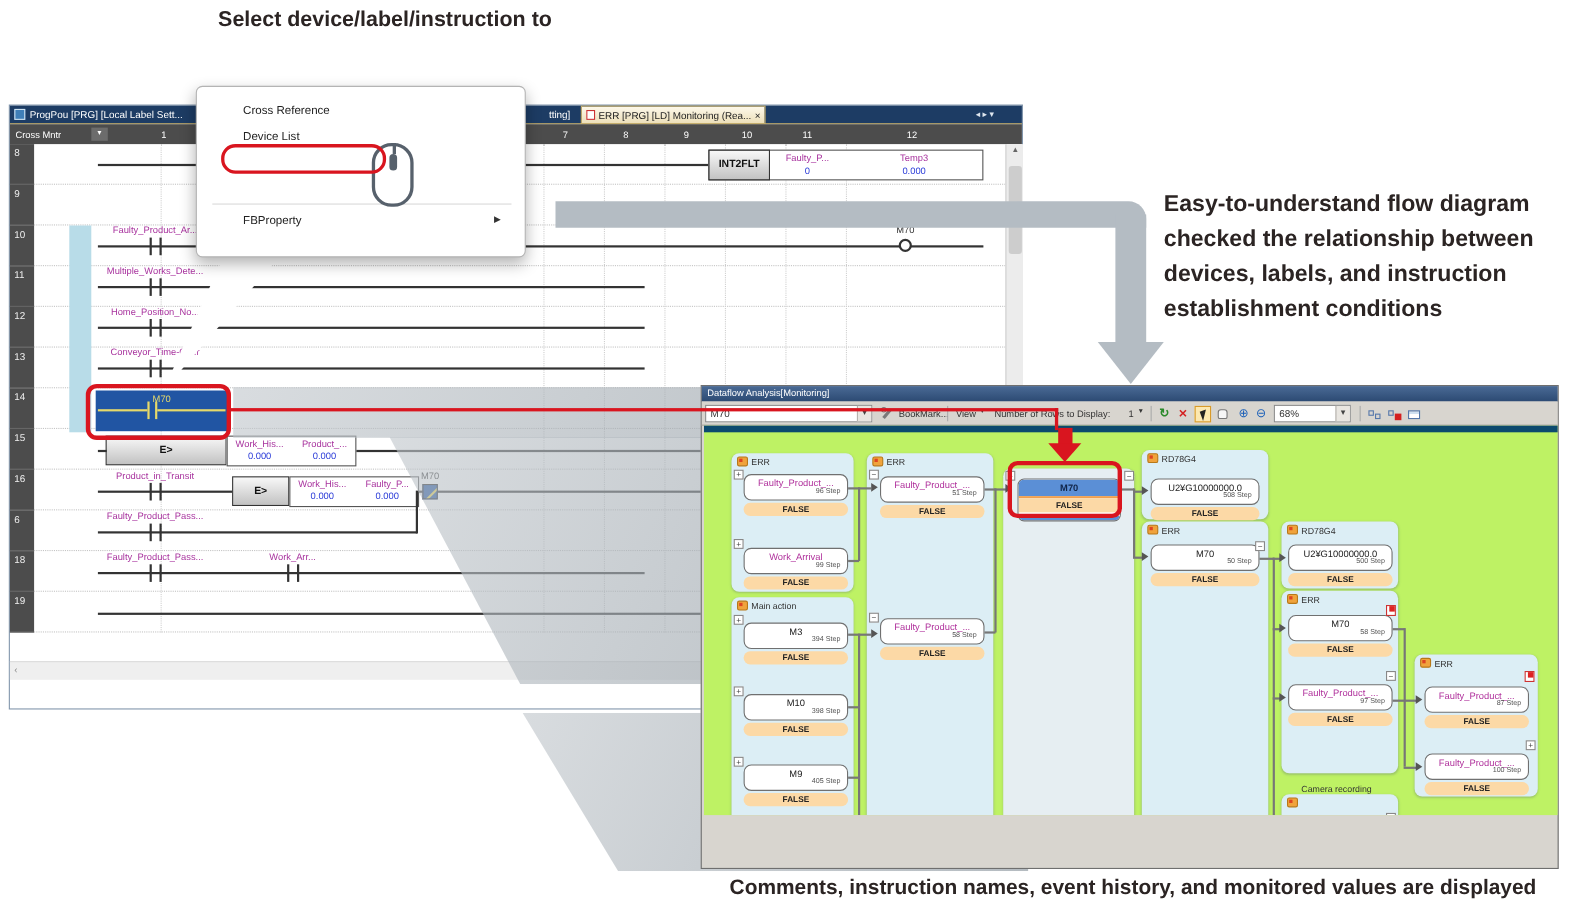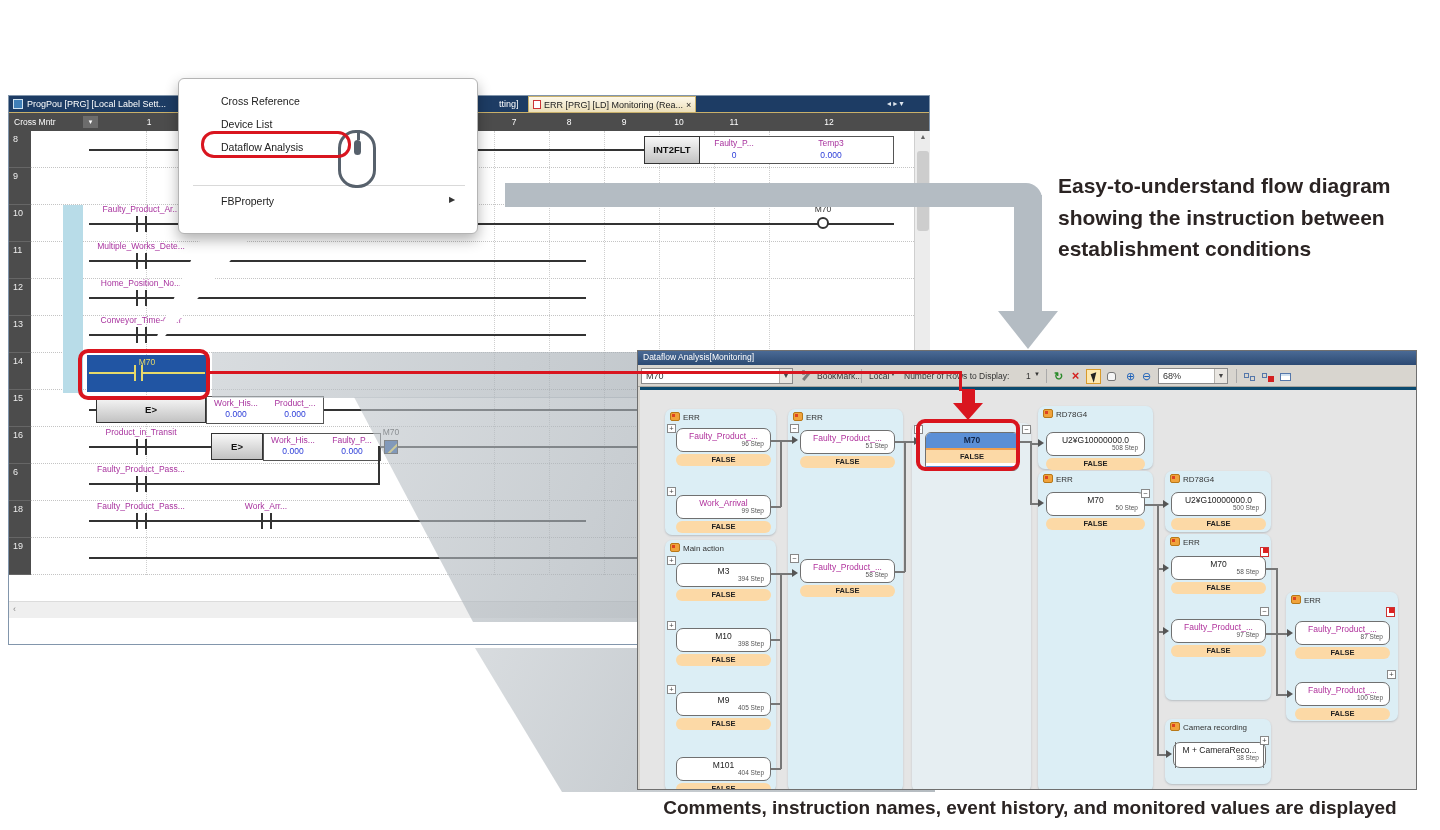--- a/index.html
+++ b/index.html
@@ -45,21 +45,21 @@
   
   #dfwin{left:637px;top:350px;width:780px;height:440px;border:1px solid #6f6f6f;background:#d8d5cf;z-index:20}
   .df-title{left:0;top:0;width:100%;height:14px;background:linear-gradient(#4a6a95,#2c4a73);color:#fff;font-size:8.5px;padding:1px 0 0 5px}
   .df-toolbar{left:0;top:14px;width:100%;height:22px;background:#d8d5cf;border-bottom:1px solid #a9a6a0;font-size:8.5px;color:#333}
   .combo{position:absolute;background:#fff;border:1px solid #8a8a8a;height:16px;font-size:9px;padding:2px 0 0 4px}
   .combo .arr{position:absolute;right:0;top:0;width:13px;height:100%;background:#e9e6e1;border-left:1px solid #b5b2ad;
               font-size:7px;text-align:center;line-height:14px;color:#444}
   .tbtxt{position:absolute;top:6px;white-space:nowrap}
   .tsep{position:absolute;top:4px;width:1px;height:14px;background:#aaa}
   .tbico{position:absolute;top:4px;width:15px;height:15px;text-align:center;font-size:11px;line-height:14px}
-  .df-content{left:2px;top:36px;width:776px;height:402px;background:#e5e5e5;border-top:3px solid #0c4a6e;overflow:hidden}
+  .df-content{left:2px;top:36px;width:776px;height:354px;background:#bef264;border-top:6px solid #0c4a6e;overflow:hidden}
   .grp{position:absolute;background:#dceef5;border-radius:7px;box-shadow:0 1px 2px rgba(80,100,115,.3)}
   .grp3{background:#e6eef2}
   .grp-h{position:absolute;font-size:8px;color:#333;white-space:nowrap}
   .picon{position:absolute;width:10px;height:9px;background:#f0a33c;border:1px solid #b87818;border-radius:2px}
   .picon:after{content:"";position:absolute;left:1px;top:1px;width:3px;height:3px;background:#d42}
   .wrp{position:absolute;width:95px;z-index:2}
   .blk{border:1.5px solid #707070;border-radius:7px;background:#fff;height:24px;overflow:hidden}
   .blk-l{font-size:8.5px;text-align:center;padding-top:2px;white-space:nowrap;color:#222}
   .purple .blk-l{color:#b0319c}
   .blk-s{font-size:6.5px;color:#555;text-align:right;padding-right:6px;margin-top:-1px}
@@ -79,25 +79,27 @@
   .sel-stripe{height:4px;background:#5b8fd6}
   .fbinner{position:absolute;left:2px;top:0;right:2px;bottom:0;border-left:1px solid #707070;border-right:1px solid #707070}
   
   .red{position:absolute;border:4px solid #d9151f;border-radius:10px;z-index:60;background:transparent}
   .redline{position:absolute;background:#d9151f;z-index:60}
 </style>
 </head>
 <body>
 
 <div class="abs note" style="left:140px;top:5px;width:420px;text-align:center;font-size:19.5px;line-height:26px;z-index:2">
+  <div>Select device/label/instruction to</div>
 </div>
 
 <div class="abs note" style="left:1058px;top:170px;width:380px;font-size:21px;line-height:31.5px;z-index:2">
   <div>Easy-to-understand flow diagram</div>
-  <div>showing the instruction between</div>
+  <div>checked the relationship between</div>
+  <div>devices, labels, and instruction</div>
   <div>establishment conditions</div>
 </div>
 
 <div class="abs note" style="left:640px;top:797px;width:780px;text-align:center;font-size:19px;z-index:2">Comments, instruction names, event history, and monitored values are displayed</div>
 
 <div id="ladder" class="abs">
 
   <div class="abs tabbar">
     <div class="abs" style="left:4px;top:3px;width:10px;height:10px;background:#3f7fb8;border:1px solid #cfe2f0"></div>
     <span class="abs" style="left:18px;top:3px">ProgPou [PRG] [Local Label Sett...</span>
@@ -250,21 +252,20 @@
 <div class="abs gray" style="left:470px;top:648px;width:465px;height:144px;clip-path:polygon(5px 0,100% 0,100% 100%,92px 100%)"></div>
 
 <div class="abs garrow" style="left:505px;top:183px;width:537px;height:24px;border-top-right-radius:16px"></div>
 <div class="abs garrow" style="left:1014px;top:195px;width:28px;height:117px"></div>
 <div class="abs" style="left:998px;top:311px;width:0;height:0;border-left:30px solid transparent;border-right:30px solid transparent;border-top:38px solid #b4bcc3;z-index:8"></div>
 
 <div id="tail" class="abs"></div>
 <div id="popup" class="abs">
   <div class="mitem" style="top:12px">Cross Reference</div>
   <div class="mitem" style="top:35px">Device List</div>
-  <div class="mitem" style="top:58px">Dataflow Analysis</div>
   <div class="msep" style="top:106px"></div>
   <div class="mitem" style="top:112px">FBProperty</div>
   <div class="abs" style="left:270px;top:116px;font-size:8px;color:#333">▶</div>
 </div>
 <div id="mouse" class="abs">
   <div class="stem"></div>
   <div class="wheel"></div>
 </div>
 
 <div id="dfwin" class="abs">
@@ -273,21 +274,21 @@
     <div class="combo" style="left:3px;top:3px;width:152px">
       <span>M70</span>
       <span class="arr">▼</span>
     </div>
     <div class="tbico" style="left:161px">
       <div style="position:absolute;left:6px;top:2px;width:2.5px;height:10px;background:#7a7a7a;transform:rotate(40deg)"></div>
       <div style="position:absolute;left:2px;top:1px;width:5px;height:5px;border:1.8px solid #7a7a7a;border-radius:50%"></div>
     </div>
     <span class="tbtxt" style="left:179px">BookMark...</span>
     <div class="tsep" style="left:223px"></div>
-    <span class="tbtxt" style="left:231px">Local</span>
+    <span class="tbtxt" style="left:231px">View</span>
     <span class="tbtxt" style="left:252px;font-size:6px">▼</span>
     <span class="tbtxt" style="left:266px">Number of Rows to Display:</span>
     <span class="tbtxt" style="left:388px">1</span>
     <span class="tbtxt" style="left:396px;font-size:6px">▼</span>
     <div class="tsep" style="left:408px"></div>
     <span class="tbico" style="left:413px;color:#2a8a2a;font-weight:bold">↻</span>
     <span class="tbico" style="left:430px;color:#d42020;font-weight:bold;font-size:13px">×</span>
     <div class="tbico" style="left:448px;background:#fce8b0;border:1px solid #d89a2a">
       <div style="position:absolute;left:5px;top:3px;width:0;height:0;border-top:9px solid #222;border-right:6px solid transparent;transform:rotate(-20deg)"></div>
     </div>
@@ -335,21 +336,21 @@
     <span class="grp-h" style="left:166px;top:23px">ERR</span>
     <div class="picon" style="left:403px;top:19px"></div>
     <span class="grp-h" style="left:416px;top:20px">RD78G4</span>
     <div class="picon" style="left:403px;top:84px"></div>
     <span class="grp-h" style="left:416px;top:85px">ERR</span>
     <div class="picon" style="left:530px;top:84px"></div>
     <span class="grp-h" style="left:543px;top:85px">RD78G4</span>
     <div class="picon" style="left:530px;top:147px"></div>
     <span class="grp-h" style="left:543px;top:148px">ERR</span>
     <div class="picon" style="left:530px;top:332px"></div>
-    <span class="grp-h" style="left:543px;top:333px">Camera recording</span>
+    <span class="grp-h" style="left:543px;top:320px">Camera recording</span>
     <div class="picon" style="left:651px;top:205px"></div>
     <span class="grp-h" style="left:664px;top:206px">ERR</span>
 
     <div class="exp" style="left:27px;top:34px">+</div>
     <div class="exp" style="left:27px;top:97px">+</div>
     <div class="exp" style="left:27px;top:166px">+</div>
     <div class="exp" style="left:27px;top:231px">+</div>
     <div class="exp" style="left:27px;top:295px">+</div>
     <div class="exp" style="left:150px;top:34px">−</div>
     <div class="exp" style="left:150px;top:164px">−</div>

